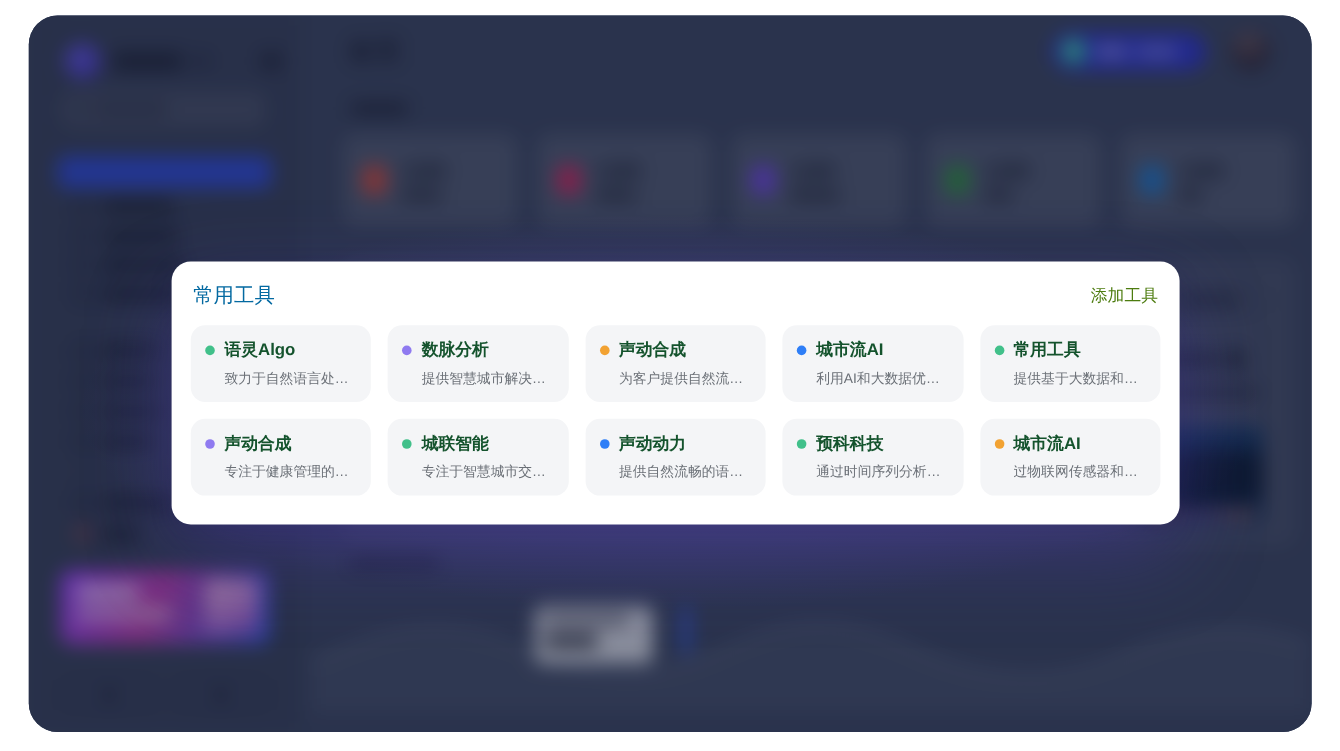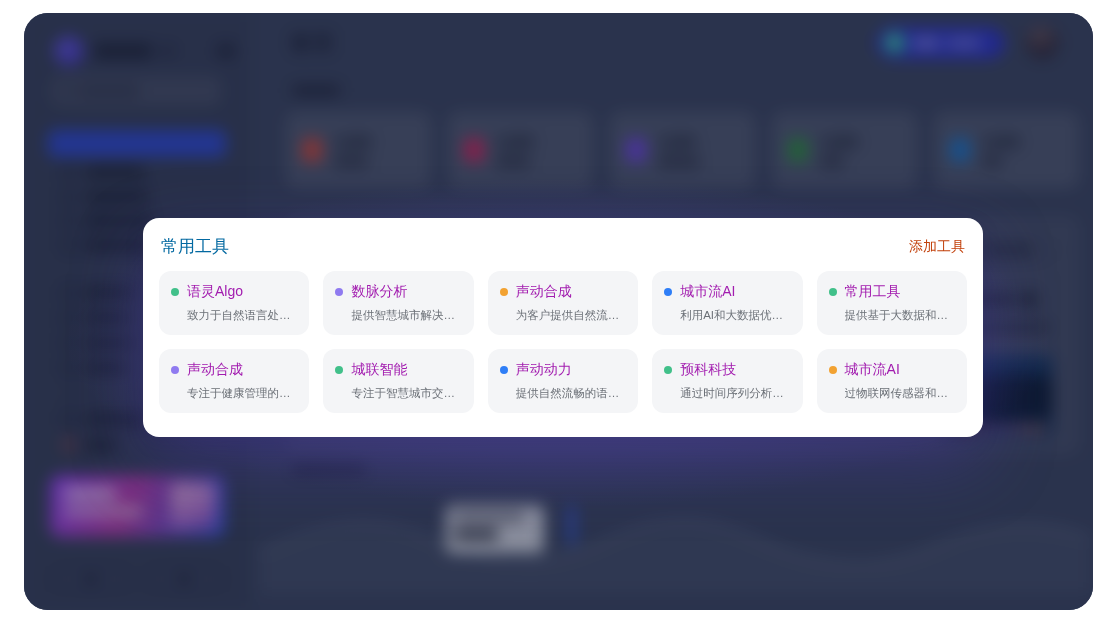--- a/index.html
+++ b/index.html
@@ -74,26 +74,26 @@
   .backdrop { position:absolute; inset:0; background:rgba(22,26,46,.36); }
   .glow { position:absolute; left:40px; right:40px; top:165px; height:330px; background:radial-gradient(closest-side, rgba(126,100,255,.34), rgba(126,100,255,0)); }
 
   
   .caption { position:absolute; right:21px; top:556px; font-size:14px; color:#dde2ec; letter-spacing:1px; }
 
   
   .modal { position:absolute; left:119px; top:205px; width:840px; height:219px; border-radius:16px; background:#ffffff; box-shadow:0 26px 70px rgba(70,56,160,.45), 0 6px 18px rgba(30,30,60,.18); }
   .modal-head { display:flex; align-items:center; justify-content:space-between; padding:17px 18px 13px 18px; }
   .modal-title { font-size:17px; color:#0369a1; }
-  .modal-action { font-size:14px; color:#c2410c; cursor:pointer; }
+  .modal-action { font-size:14px; color:#4d7c0f; cursor:pointer; }
   .tool-grid { display:grid; grid-template-columns:repeat(5,1fr); gap:14px; padding:0 16px; }
   .tool-card { height:64px; border-radius:12px; background:#f4f5f7; padding:12px 12px 0 12px; overflow:hidden; cursor:pointer; }
   .tool-head { display:flex; align-items:center; gap:8px; }
   .tool-dot { width:8px; height:8px; border-radius:50%; flex:0 0 auto; }
-  .tool-name { font-size:14px; font-weight:normal; color:#a21caf; white-space:nowrap; }
+  .tool-name { font-size:14px; font-weight:bold; color:#14532d; white-space:nowrap; }
   .tool-desc { margin:7px 0 0 16px; font-size:11.5px; color:#6b7077; white-space:nowrap; overflow:hidden; text-overflow:ellipsis; }
 </style>
 </head>
 <body>
 
 <div class="stage">
   <div class="app-window">
 
     <div class="blur-wrap">
       <div class="bg-content">

